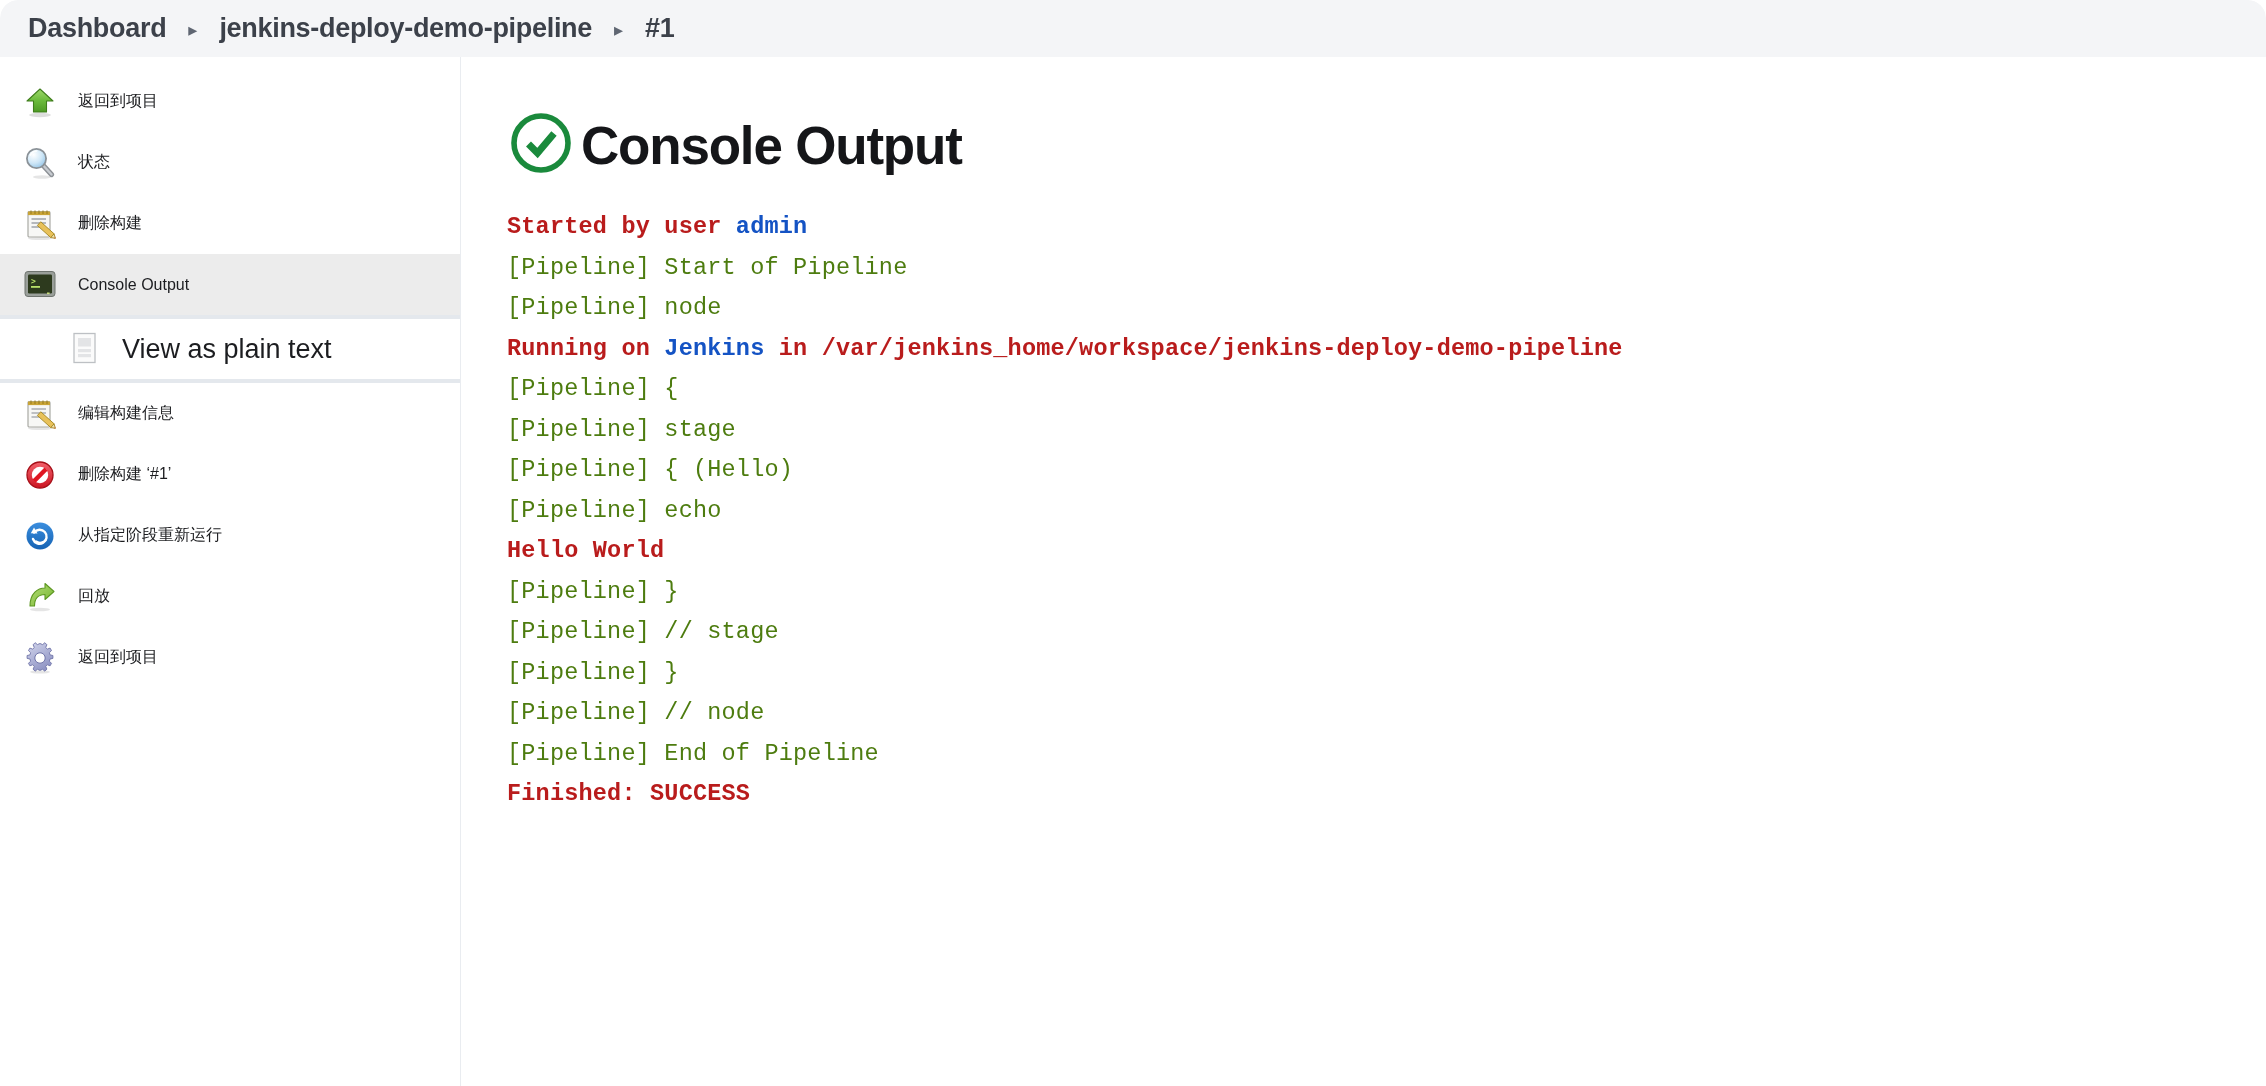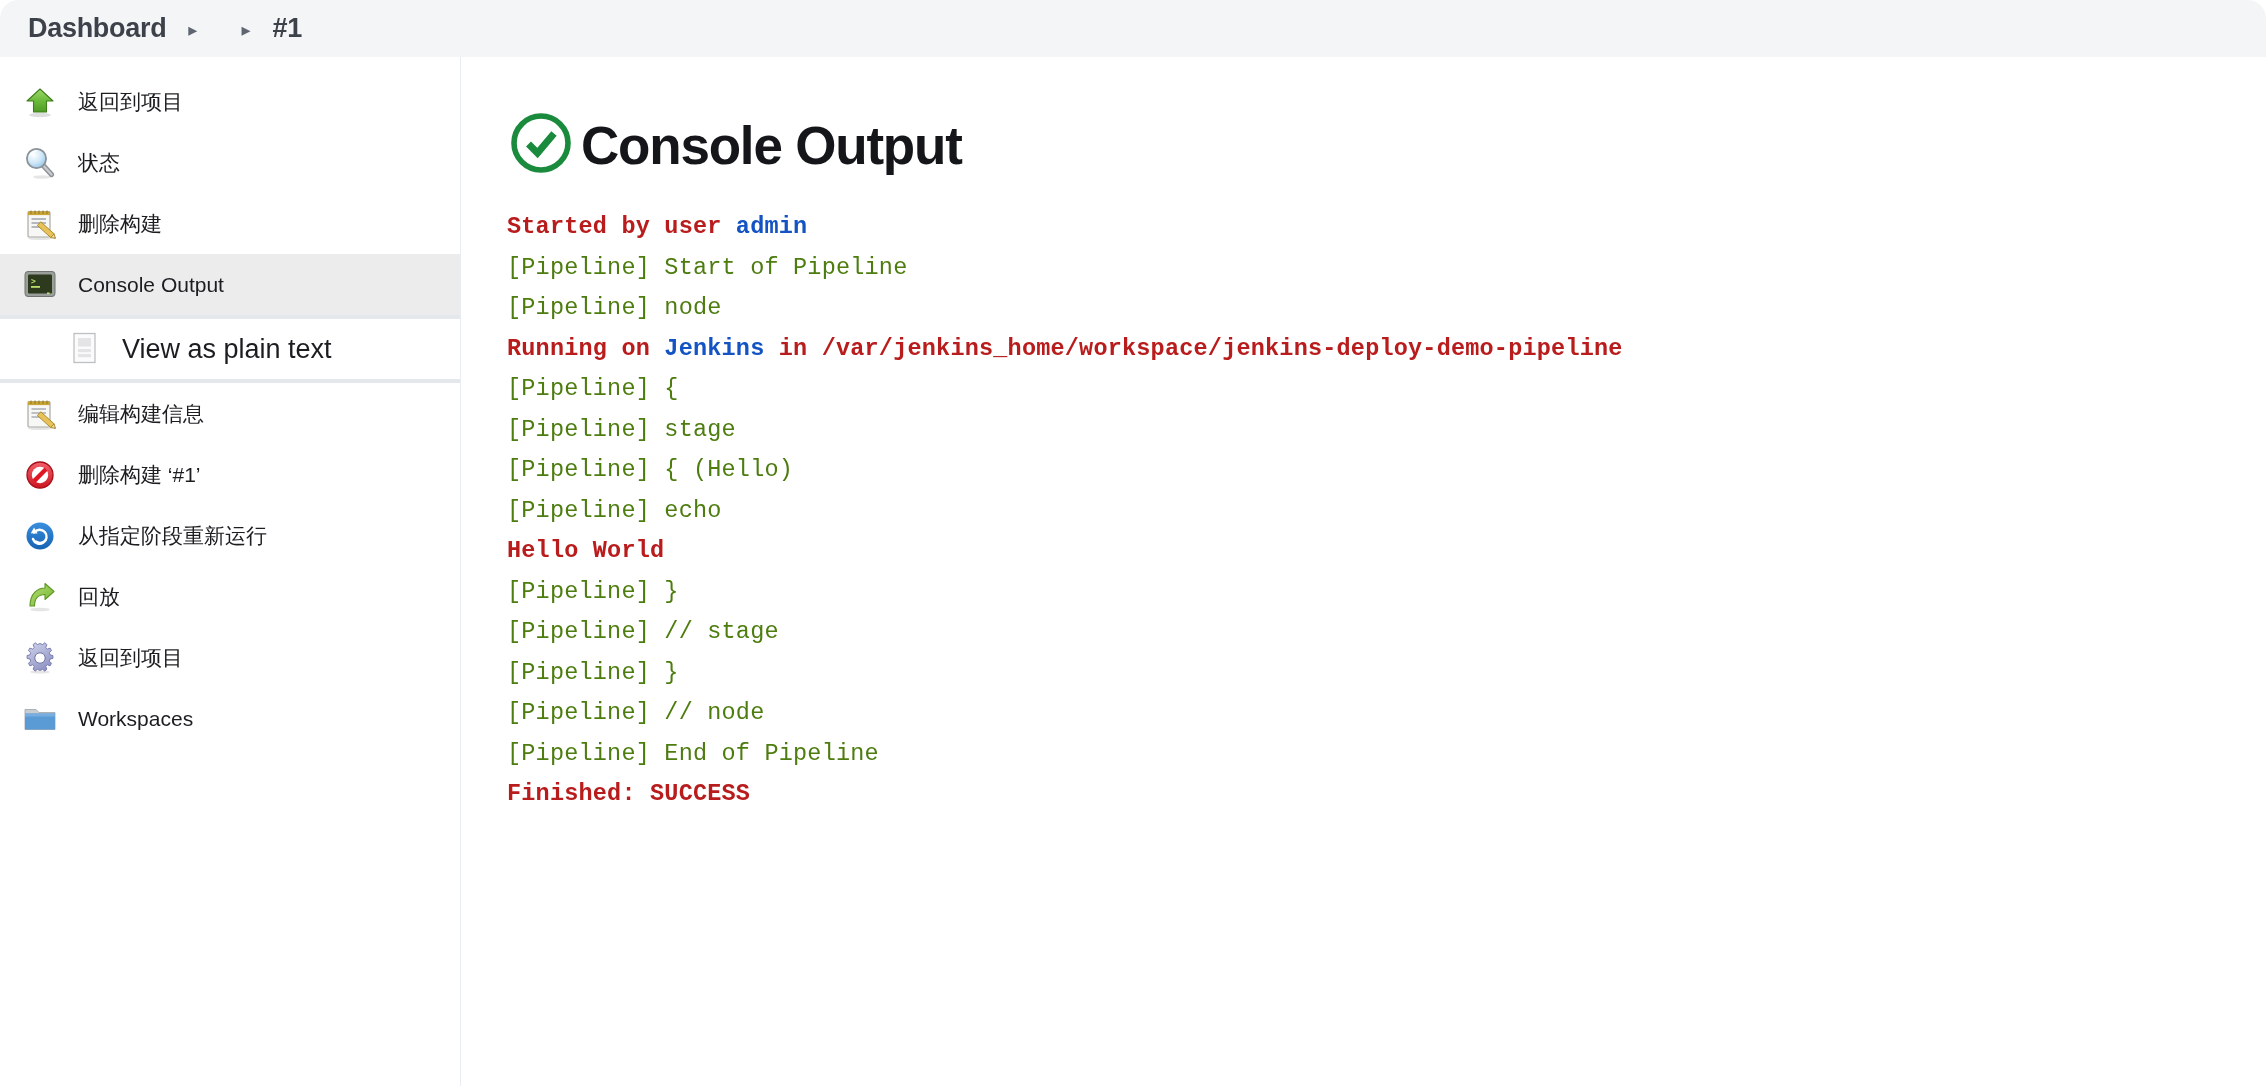--- a/index.html
+++ b/index.html
@@ -71,21 +71,21 @@
   .side-item .ico {
     width: 36px; height: 36px;
     min-width: 36px;
     margin-right: 20px;
     display: flex;
     align-items: center;
     justify-content: center;
     position: relative;
   }
   .side-item .label {
-    font-size: 21px;
+    font-size: 16px;
     color: #1c1d20;
     white-space: nowrap;
     letter-spacing: 0px;
   }
 
   .side-sub {
     display: flex;
     align-items: center;
     height: 60px;
     padding-left: 72px;
@@ -146,20 +146,21 @@
   .log-plain { color: #b91c1c; font-weight: normal; }
 </style>
 </head>
 <body>
 
 <div class="app">
 
   <div class="breadcrumb-bar">
     <span class="crumb link">Dashboard</span>
     <span class="crumb-sep">▸</span>
+    <span class="crumb link">jenkins-deploy-demo-pipeline</span>
     <span class="crumb-sep">▸</span>
     <span class="crumb">#1</span>
   </div>
 
   <div class="body-split">
 
     <div class="sidebar">
 
       <div class="side-item">
         <span class="ico">
@@ -344,30 +345,20 @@
             </linearGradient>
               </defs>
             <ellipse cx="17" cy="31" rx="10" ry="1.6" fill="#000" opacity="0.1"></ellipse>
             <path d="M17 2.5 l2.6 1.1 2.3-1.9 2 2.1 -1.2 2.7 1.6 1.6 2.8-1 1.4 2.5 -2.1 2.1 0.6 2.2 2.9 0.6 0 2.9 -2.9 0.6 -0.6 2.2 2.1 2.1 -1.4 2.5 -2.8-1 -1.6 1.6 1.2 2.7 -2 2.1 -2.3-1.9 -2.6 1.1 -2.6-1.1 -2.3 1.9 -2-2.1 1.2-2.7 -1.6-1.6 -2.8 1 -1.4-2.5 2.1-2.1 -0.6-2.2 -2.9-0.6 0-2.9 2.9-0.6 0.6-2.2 -2.1-2.1 1.4-2.5 2.8 1 1.6-1.6 -1.2-2.7 2-2.1 2.3 1.9 Z" fill="url(#gGear)" stroke="#6f74a8" stroke-width="0.9" stroke-linejoin="round"></path>
             <circle cx="17" cy="17" r="5.2" fill="#ffffff" stroke="#6f74a8" stroke-width="1"></circle>
           </svg>
         </span>
         <span class="label">返回到项目</span>
       </div>
 
-      <div class="side-item">
-        <span class="ico">
-          <svg class="icon-folder" viewBox="0 0 34 28">
-            <path d="M2 4.5 h11 l3 3 h16 v17 h-30 Z" fill="#c9ccd1" stroke="#a6aab0" stroke-width="0.9"></path>
-            <path d="M2 8.5 h30 v16 h-30 Z" fill="#5b9bd5"></path>
-            <path d="M2 8.5 h30 v3 h-30 Z" fill="#77aedf"></path>
-          </svg>
-        </span>
-        <span class="label">Workspaces</span>
-      </div>
 
     </div>
 
     <div class="main">
 
       <div class="console-title-row">
         <span>
           <svg class="status-circle" viewBox="0 0 68 68">
             <circle cx="34" cy="34" r="27" fill="none" stroke="#1a8a3c" stroke-width="5.6"></circle>
             <path d="M21.5 35 L30.5 44 L47 24.5" fill="none" stroke="#1a8a3c" stroke-width="7" stroke-linecap="butt" stroke-linejoin="miter"></path>

